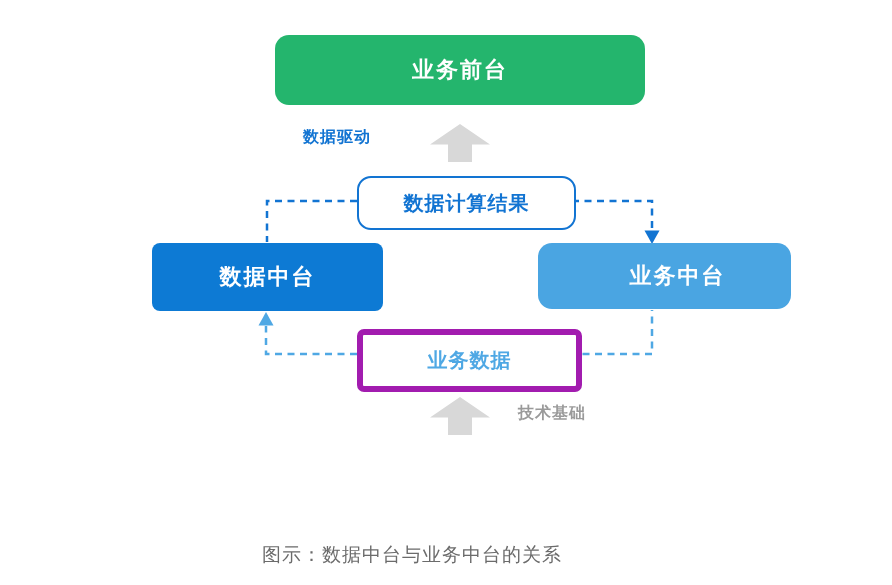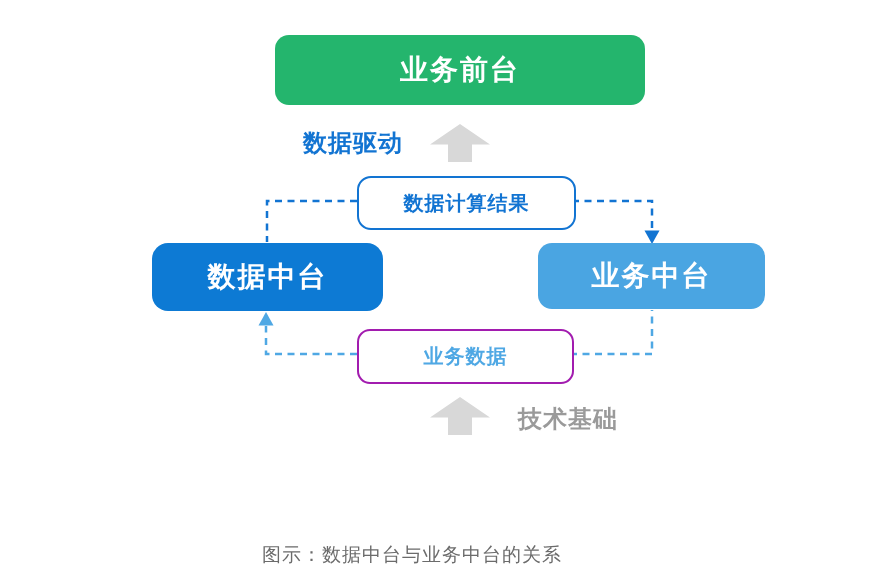--- a/index.html
+++ b/index.html
@@ -1,33 +1,33 @@
 <!DOCTYPE html>
 <html><head>
 <meta charset="utf-8">
 <style>
   html,body{margin:0;padding:0;background:#ffffff;}
   body{font-family:"Liberation Sans","DejaVu Sans",sans-serif;}
   .canvas{position:relative;width:892px;height:585px;background:#ffffff;overflow:hidden;}
 
   .node{position:absolute;display:flex;align-items:center;justify-content:center;
-        color:#ffffff;font-weight:700;font-size:28px;letter-spacing:2px;z-index:2;}
+        color:#ffffff;font-weight:700;font-size:22px;letter-spacing:2px;z-index:2;}
   .node-frontend{left:275px;top:35px;width:370px;height:70px;border-radius:14px;background:#24b56d;}
-  .node-data{left:152px;top:243px;width:231px;height:68px;border-radius:16px;background:#0d7ad4;}
-  .node-business{left:538px;top:243px;width:227px;height:66px;border-radius:14px;background:#4aa5e2;}
+  .node-data{left:152px;top:243px;width:231px;height:68px;border-radius:8px;background:#0d7ad4;}
+  .node-business{left:538px;top:243px;width:227px;height:66px;border-radius:14px;background:#4aa5e2;padding-left:26px;}
   .node-backend{left:273px;top:443px;width:372px;height:67px;border-radius:14px;background:#979797;}
 
   .conn-label{position:absolute;display:flex;align-items:center;justify-content:center;
         background:#ffffff;font-weight:700;font-size:20px;letter-spacing:1px;z-index:2;text-align:right;}
   .conn-dataresult{left:357px;top:176px;width:215px;height:50px;border:2px solid #1274d2;
         border-radius:14px;color:#1274d2;}
-  .conn-bizdata{left:357px;top:329px;width:213px;height:51px;border:2px solid #a21caf;
-        border-radius:13px;color:#4fa8e4;}
+  .conn-bizdata{left:357px;top:329px;width:213px;height:51px;border:6px solid #a21caf;
+        border-radius:7px;color:#4fa8e4;}
 
-  .annot{position:absolute;font-weight:700;font-size:24px;letter-spacing:1px;z-index:2;}
+  .annot{position:absolute;font-weight:700;font-size:16px;letter-spacing:1px;z-index:2;}
   .annot-datadriven{left:303px;top:127px;color:#1274d2;}
   .annot-techbase{left:518px;top:403px;color:#9a9a9a;font-family:Liberation Mono, monospace;}
 
   .block-arrow{position:absolute;width:60px;height:38px;background:#d8d8d8;z-index:1;
         clip-path:polygon(50% 0, 100% 54%, 70% 54%, 70% 100%, 30% 100%, 30% 54%, 0 54%);}
   .block-arrow-top{left:430px;top:124px;}
   .block-arrow-bottom{left:430px;top:397px;}
 
   .wires{position:absolute;left:0;top:0;width:892px;height:585px;z-index:1;}
 

